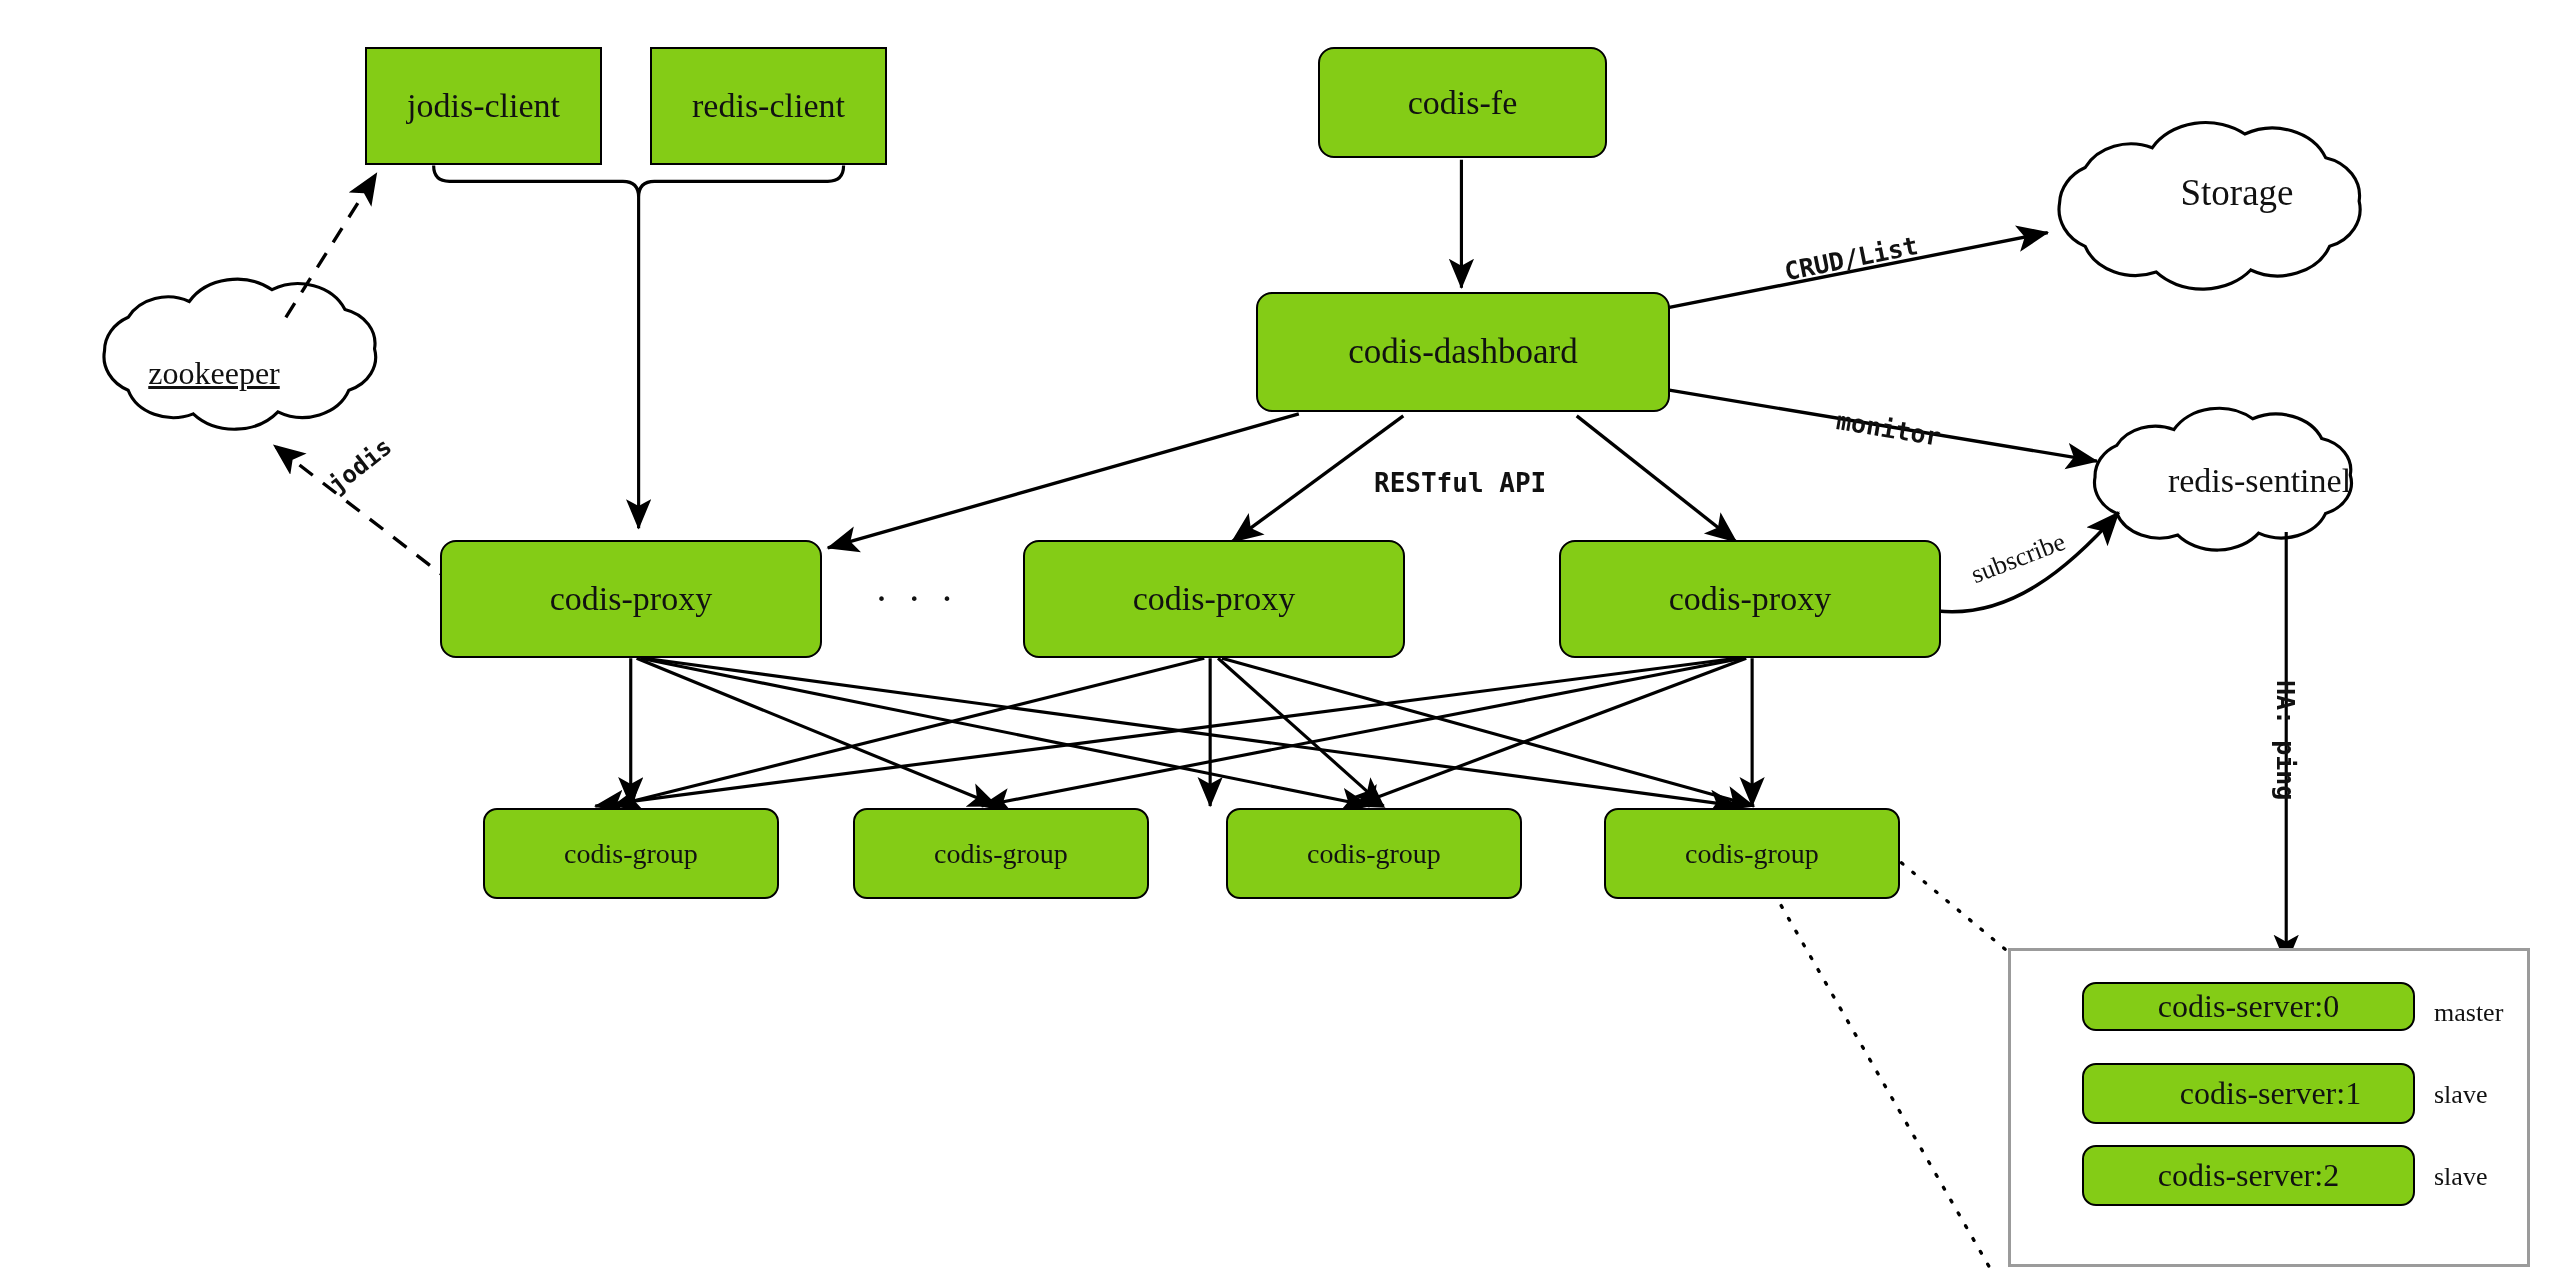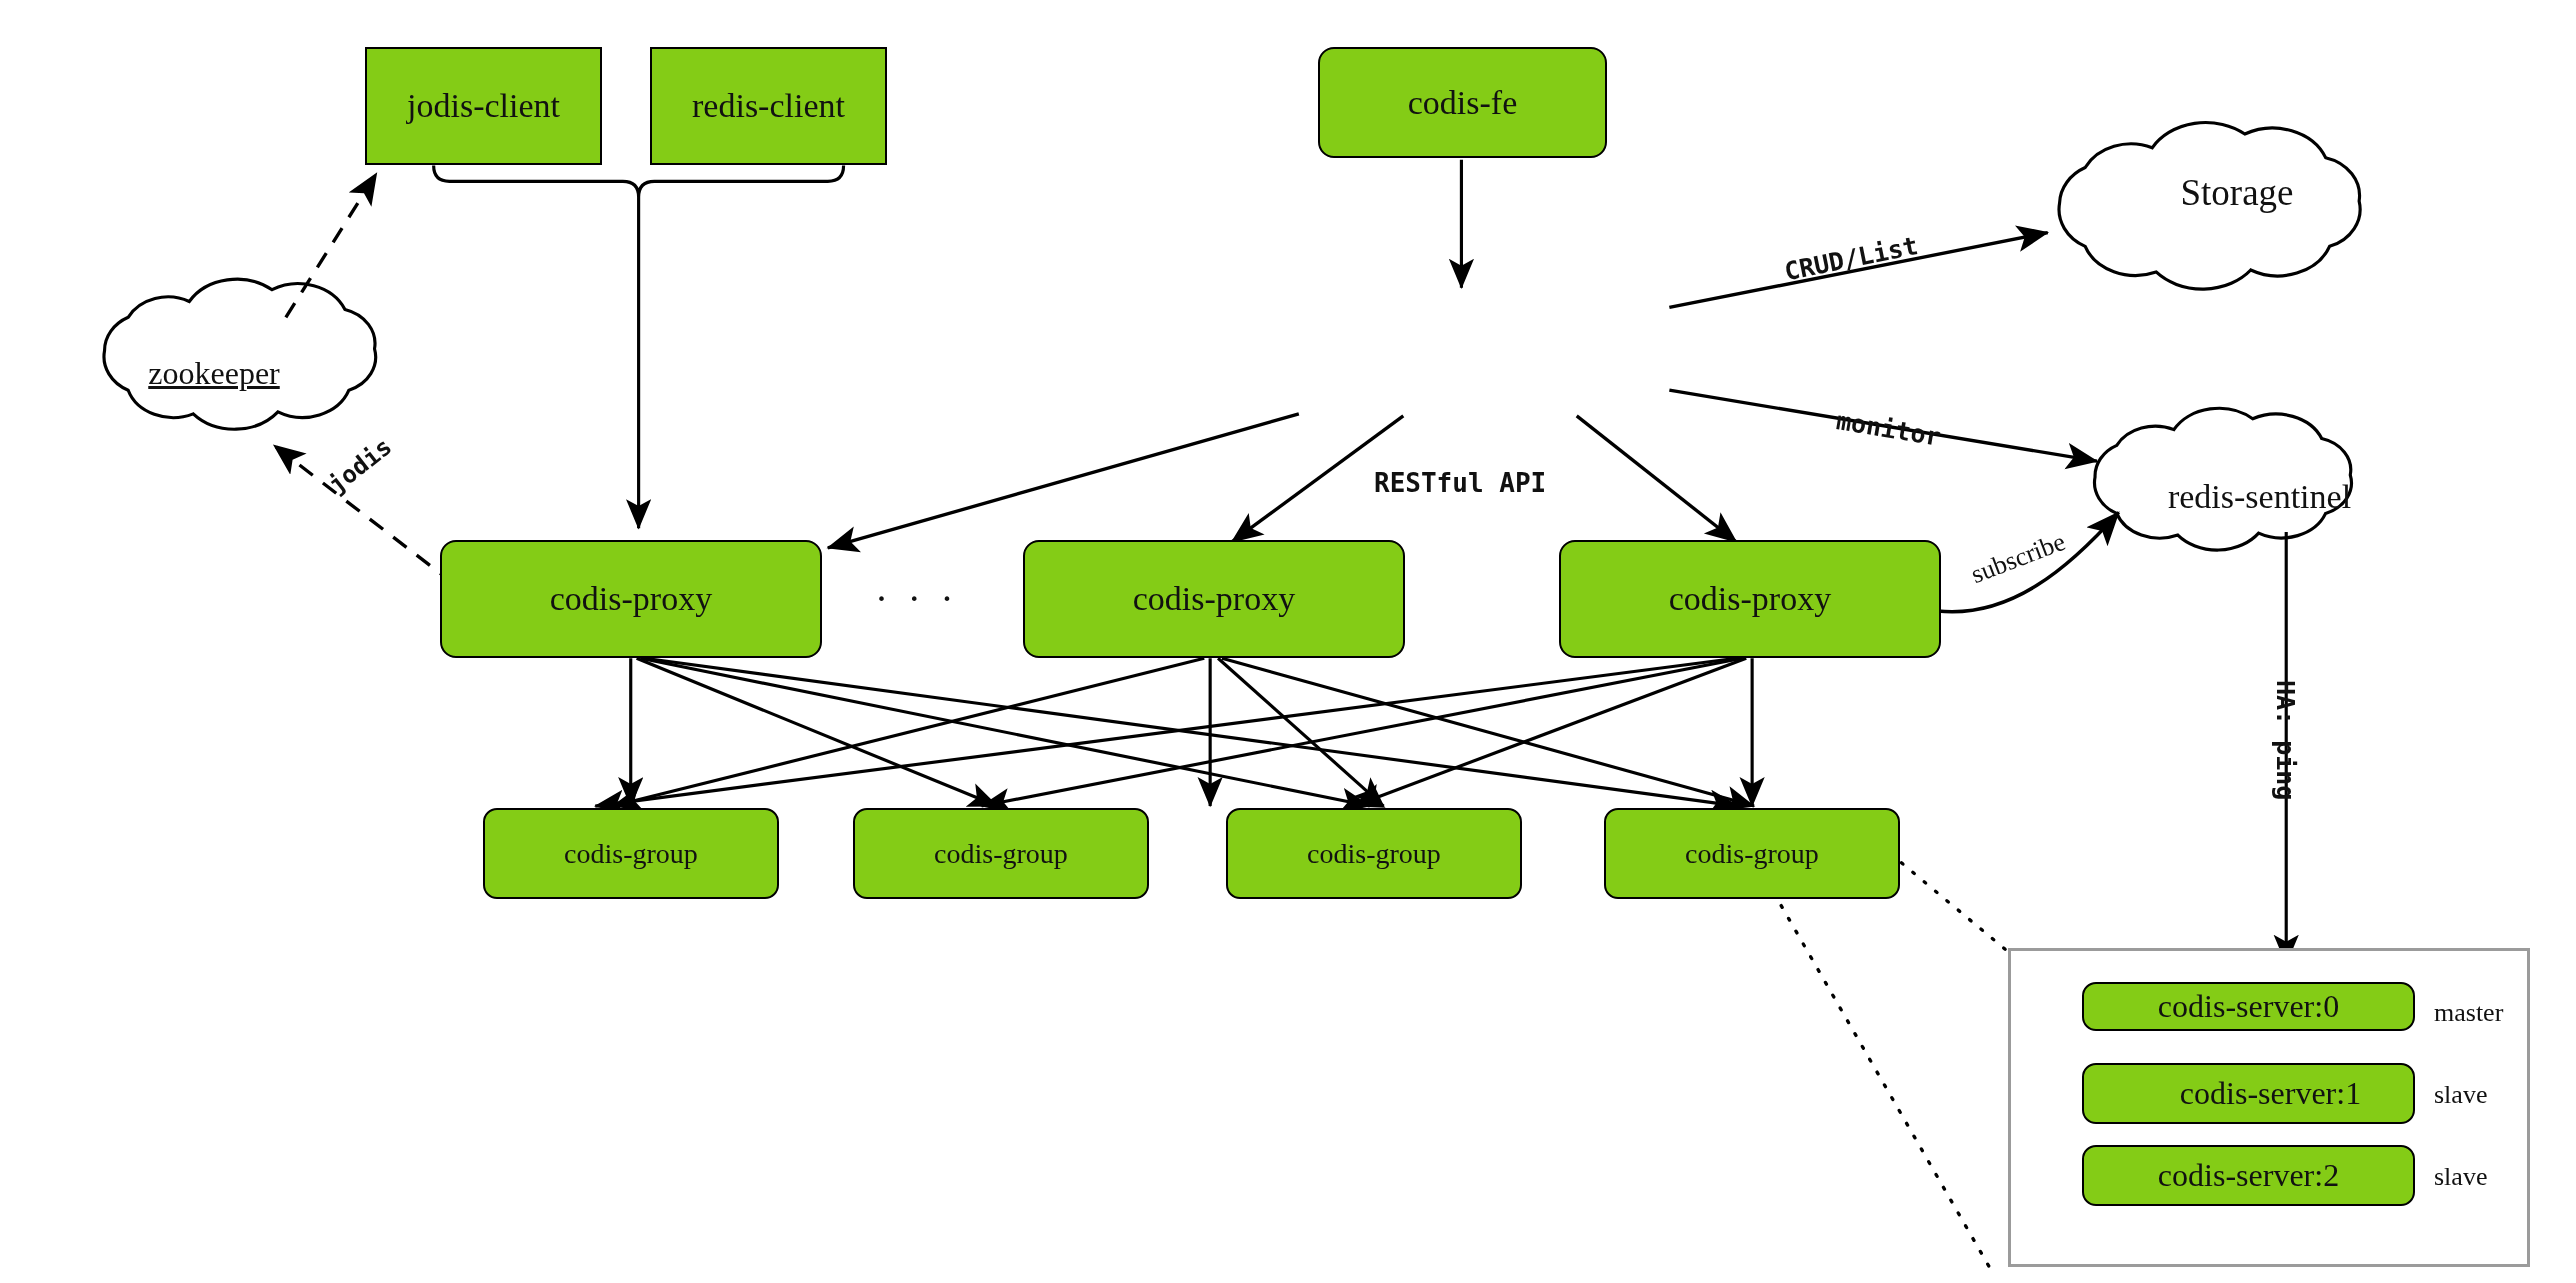--- a/index.html
+++ b/index.html
@@ -207,34 +207,37 @@
     <g stroke="#000" stroke-width="3.4" fill="none" stroke-dasharray="2 13" stroke-linecap="round">
       <line x1="1918" y1="866" x2="2038" y2="966"></line>
       <line x1="1800" y1="906" x2="2020" y2="1288"></line>
     </g>
   </svg>
 
   <div class="cloud-label cloud-zk" style="left:44px; top:343px; width:340px; height:61px;">zookeeper</div>
 
   <div class="cloud-label cloud-storage" style="left:2025px; top:158px; width:424px; height:69px;">Storage</div>
 
-  <div class="cloud-label cloud-sentinel" style="left:2077px; top:464px; width:365px; height:65px;">redis-sentinel</div>
+  <div class="cloud-label cloud-sentinel" style="left:2077px; top:448px; width:365px; height:65px;">redis-sentinel</div>
 
   <div class="node sharp client-box" style="left:365px; top:47px; width:237px; height:118px;">
     <span>jodis-client</span>
   </div>
 
   <div class="node sharp client-box" style="left:650px; top:47px; width:237px; height:118px;">
     <span>redis-client</span>
   </div>
 
   <div class="node round fe-box" style="left:1318px; top:47px; width:289px; height:111px;">
     <span>codis-fe</span>
   </div>
 
+  <div class="node round dash-box" style="left:1256px; top:292px; width:414px; height:120px;">
+    <span>codis-dashboard</span>
+  </div>
 
   <div class="node round proxy-box" style="left:440px; top:540px; width:382px; height:118px;">
     <span>codis-proxy</span>
   </div>
 
   <div class="ellipsis" style="left:875px; top:576px;">· · ·</div>
 
   <div class="node round proxy-box" style="left:1023px; top:540px; width:382px; height:118px;">
     <span>codis-proxy</span>
   </div>

